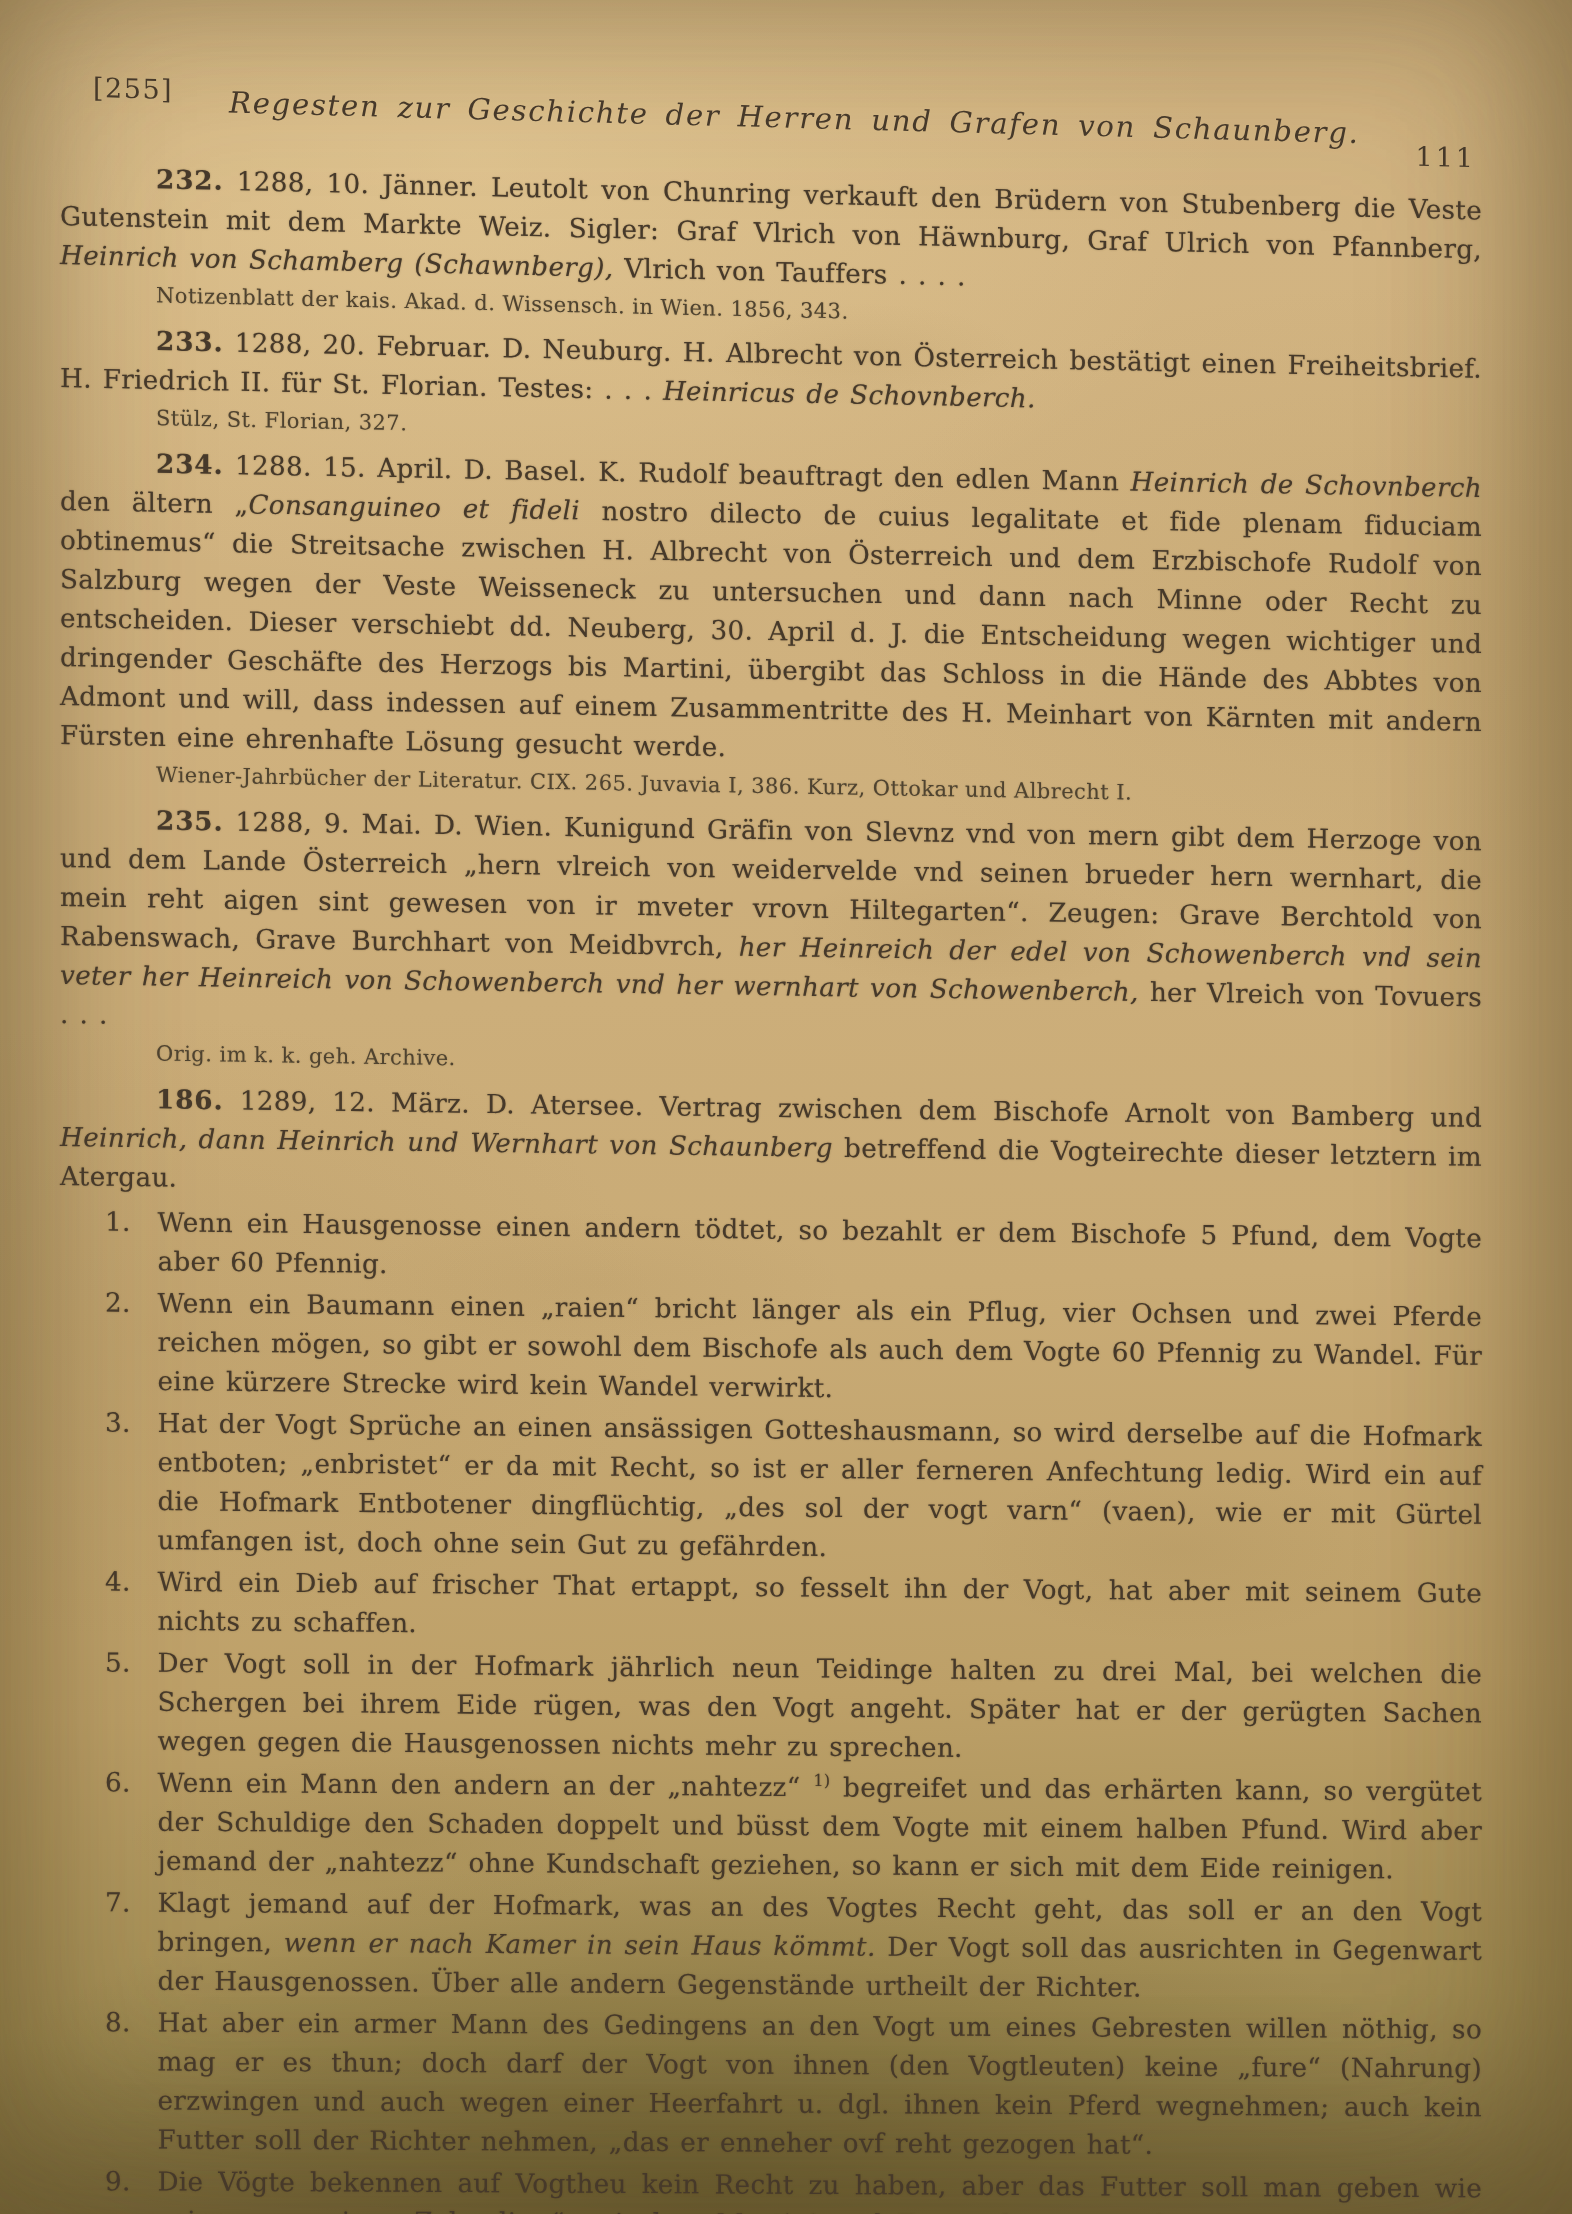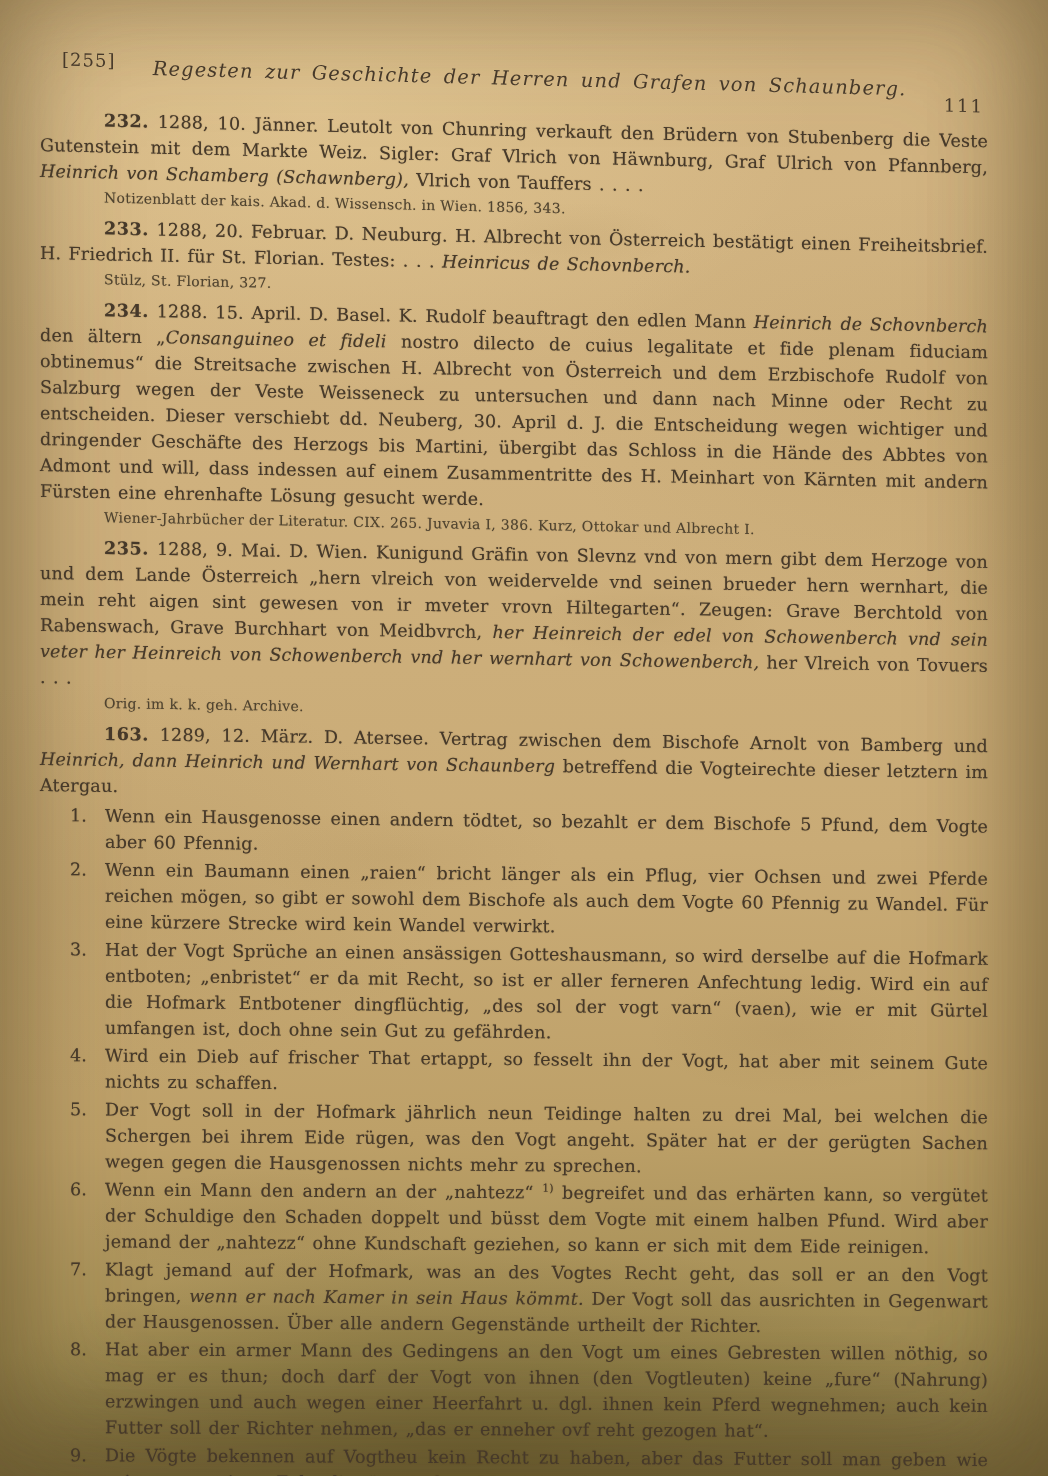--- a/index.html
+++ b/index.html
@@ -139,21 +139,21 @@
       <p class="entry-par"><span class="seg-b">234.</span><span> 1288. 15. April. D. Basel. K. Rudolf beauftragt den edlen Mann </span><span class="seg-i">Heinrich de Schovnberch</span><span> den ältern „</span><span class="seg-i">Consanguineo et fideli</span><span> nostro dilecto de cuius legalitate et fide plenam fiduciam obtinemus“ die Streitsache zwischen H. Albrecht von Österreich und dem Erzbischofe Rudolf von Salzburg wegen der Veste Weisseneck zu untersuchen und dann nach Minne oder Recht zu entscheiden. Dieser verschiebt dd. Neuberg, 30. April d. J. die Entscheidung wegen wichtiger und dringender Geschäfte des Herzogs bis Martini, übergibt das Schloss in die Hände des Abbtes von Admont und will, dass indessen auf einem Zusammentritte des H. Meinhart von Kärnten mit andern Fürsten eine ehrenhafte Lösung gesucht werde.</span></p>
       <p class="source">Wiener-Jahrbücher der Literatur. CIX. 265. Juvavia I, 386. Kurz, Ottokar und Albrecht I.</p>
     </section>
 
     <section class="entry sk-e">
       <p class="entry-par"><span class="seg-b">235.</span><span> 1288, 9. Mai. D. Wien. Kunigund Gräfin von Slevnz vnd von mern gibt dem Herzoge von und dem Lande Österreich „hern vlreich von weidervelde vnd seinen brueder hern wernhart, die mein reht aigen sint gewesen von ir mveter vrovn Hiltegarten“. Zeugen: Grave Berchtold von Rabenswach, Grave Burchhart von Meidbvrch, </span><span class="seg-i">her Heinreich der edel von Schowenberch vnd sein veter her Heinreich von Schowenberch vnd her wernhart von Schowenberch,</span><span> her Vlreich von Tovuers . . .</span></p>
       <p class="source">Orig. im k. k. geh. Archive.</p>
     </section>
 
     <section class="entry sk-f">
-      <p class="entry-par"><span class="seg-b">163.</span><span> 1289, 12. März. D. Atersee. Vertrag zwischen dem Bischofe Arnolt von Bamberg und </span><span class="seg-i">Heinrich, dann Heinrich und Wernhart von Schaunberg</span><span> betreffend die Vogteirechte dieser letztern im Atergau.</span></p>
+      <p class="entry-par"><span class="seg-b">186.</span><span> 1289, 12. März. D. Atersee. Vertrag zwischen dem Bischofe Arnolt von Bamberg und </span><span class="seg-i">Heinrich, dann Heinrich und Wernhart von Schaunberg</span><span> betreffend die Vogteirechte dieser letztern im Atergau.</span></p>
     </section>
 
     <div class="vertrag-list">
       <div class="item sk-g">
         <span class="item-number">1.</span>
         <span class="item-text"><span>Wenn ein Hausgenosse einen andern tödtet, so bezahlt er dem Bischofe 5 Pfund, dem Vogte aber 60 Pfennig.</span></span>
       </div>
       <div class="item sk-h">
         <span class="item-number">2.</span>
         <span class="item-text"><span>Wenn ein Baumann einen „raien“ bricht länger als ein Pflug, vier Ochsen und zwei Pferde reichen mögen, so gibt er sowohl dem Bischofe als auch dem Vogte 60 Pfennig zu Wandel. Für eine kürzere Strecke wird kein Wandel verwirkt.</span></span>

